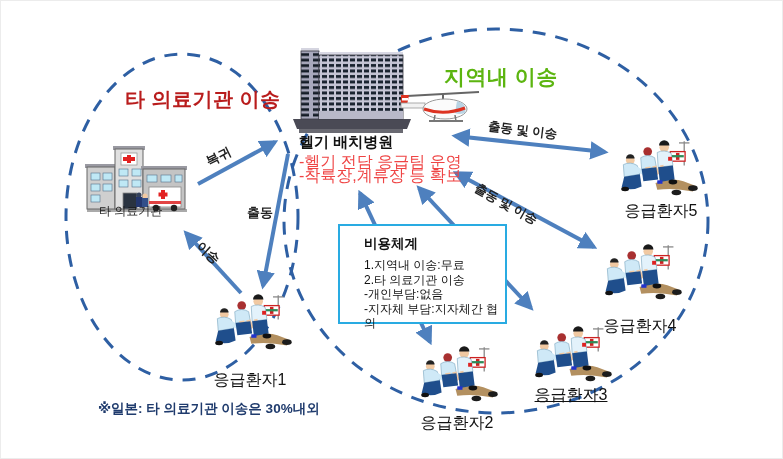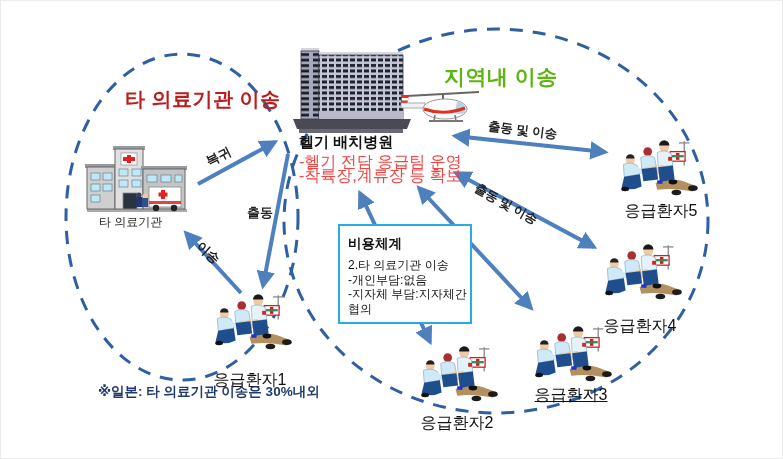--- a/index.html
+++ b/index.html
@@ -5,22 +5,22 @@
   html,body{margin:0;padding:0;background:#fff;}
   .stage{position:relative;width:783px;height:459px;background:#fff;overflow:hidden;
          font-family:"Liberation Sans","DejaVu Sans",sans-serif;border:1px solid #ececec;box-sizing:border-box;}
   .stage svg.scene{position:absolute;left:0;top:0;}
   .lbl{position:absolute;white-space:nowrap;color:#1a1a1a;line-height:1.15;}
   .region-title{font-size:20px;font-weight:bold;letter-spacing:0.5px;}
   .hub-title{font-size:15px;font-weight:bold;color:#111;}
   .hub-line{font-size:16px;color:#ef4444;}
   .arrow-lbl{font-size:13px;font-weight:bold;color:#222;transform-origin:left top;}
   .patient-lbl{font-size:16px;color:#111;width:110px;text-align:center;}
-  .costbox{position:absolute;left:337px;top:223px;width:134px;height:100px;background:#fff;
-           border:2px solid #29ABE2;box-sizing:border-box;padding:9px 0 0 8px;}
+  .costbox{position:absolute;left:337px;top:223px;width:169px;height:100px;background:#fff;
+           border:2px solid #29ABE2;box-sizing:border-box;padding:9px 0 0 24px;}
   .costbox .cb-title{font-size:13.5px;font-weight:bold;margin-bottom:5px;color:#111;}
   .costbox .cb-line{font-size:12px;color:#111;line-height:14.5px;}
   .footnote{font-size:13.5px;font-weight:bold;color:#1F3B6D;}
 </style>
 </head>
 <body>
 
 <div class="stage">
 
   <svg class="scene" width="783" height="459" viewBox="0 0 783 459">
@@ -157,35 +157,36 @@
       </g>
   </svg>
 
   <div class="lbl region-title" style="left:124px;top:87px;color:#b91c1c;">타 의료기관 이송</div>
   <div class="lbl region-title" style="left:443px;top:64px;font-size:21px;color:#5CB510;">지역내 이송</div>
 
   <div class="lbl hub-title" style="left:298px;top:132px;">헬기 배치병원</div>
   <div class="lbl hub-line" style="left:298px;top:152px;">-헬기 전담 응급팀 운영</div>
   <div class="lbl hub-line" style="left:298px;top:166px;">-착륙장,계류장 등 확보</div>
 
-  <div class="lbl" style="left:98px;top:215px;font-size:12px;">타 의료기관</div>
+  <div class="lbl" style="left:98px;top:204px;font-size:12px;">타 의료기관</div>
 
   <div class="lbl arrow-lbl" style="left:203px;top:155px;transform:rotate(-26deg);">복귀</div>
   <div class="lbl arrow-lbl" style="left:246px;top:205px;">출동</div>
   <div class="lbl arrow-lbl" style="left:202px;top:238px;transform:rotate(42deg);">이송</div>
   <div class="lbl arrow-lbl" style="left:488px;top:118px;font-size:12.5px;transform:rotate(7deg);">출동 및 이송</div>
   <div class="lbl arrow-lbl" style="left:478px;top:180px;font-size:12.5px;transform:rotate(29deg);">출동 및 이송</div>
 
   <div class="costbox">
     <div class="cb-title">비용체계</div>
+    <div class="cb-line">1.지역내 이송:무료</div>
     <div class="cb-line">2.타 의료기관 이송</div>
     <div class="cb-line">-개인부담:없음</div>
     <div class="cb-line">-지자체 부담:지자체간 협의</div>
   </div>
 
   <div class="lbl patient-lbl" style="left:194px;top:370px;">응급환자1</div>
   <div class="lbl patient-lbl" style="left:401px;top:413px;text-align:center;">응급환자2</div>
   <div class="lbl patient-lbl" style="left:515px;top:385px;text-decoration:underline;">응급환자3</div>
   <div class="lbl patient-lbl" style="left:584px;top:316px;">응급환자4</div>
   <div class="lbl patient-lbl" style="left:605px;top:201px;">응급환자5</div>
 
-  <div class="lbl footnote" style="left:97px;top:383px;">※일본: 타 의료기관 이송은 30%내외</div>
+  <div class="lbl footnote" style="left:97px;top:400px;">※일본: 타 의료기관 이송은 30%내외</div>
 </div>
 
 </body></html>

